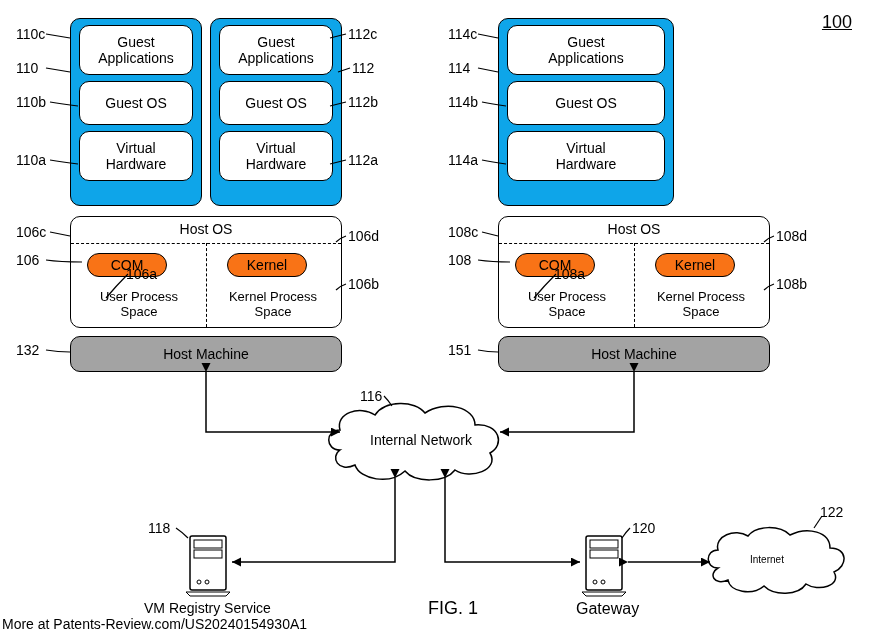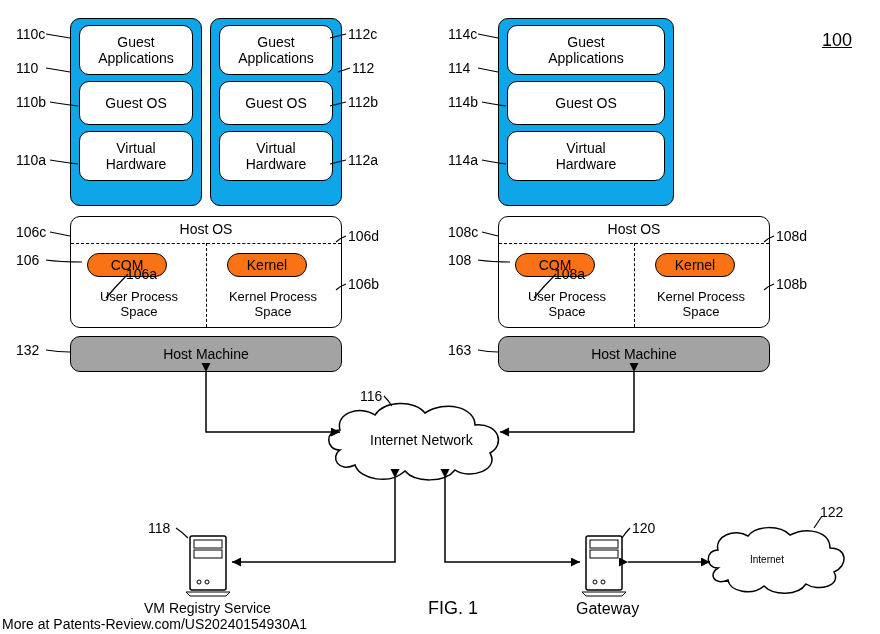--- a/index.html
+++ b/index.html
@@ -14,21 +14,21 @@
   .label{position:absolute;font-size:14px}
   .fig{position:absolute;font-size:18px}
   .u{text-decoration:underline;font-size:18px}
   .small{font-size:13px}
   svg{position:absolute;overflow:visible}
   .footer{position:absolute;left:2px;bottom:2px;font-size:14px}
 </style>
 </head>
 <body>
 
-<div class="abs u" style="right:28px;top:30px">100</div>
+<div class="abs u" style="right:28px;top:12px">100</div>
 
 <div class="abs stack" style="left:70px;top:18px;width:132px;height:188px">
   <div class="inner" style="height:50px;white-space:pre-line">Guest
 Applications</div>
   <div class="inner" style="height:44px">Guest OS</div>
   <div class="inner" style="height:50px;white-space:pre-line">Virtual
 Hardware</div>
 </div>
 
 <div class="abs stack" style="left:210px;top:18px;width:132px;height:188px">
@@ -90,29 +90,29 @@
 </div>
 
 <div class="abs box" style="left:498px;top:336px;width:272px;height:36px">Host Machine</div>
 
 <div class="label" style="left:448px;top:26px">114c</div>
 <div class="label" style="left:448px;top:60px">114</div>
 <div class="label" style="left:448px;top:94px">114b</div>
 <div class="label" style="left:448px;top:152px">114a</div>
 <div class="label" style="left:448px;top:224px">108c</div>
 <div class="label" style="left:448px;top:252px">108</div>
-<div class="label" style="left:448px;top:342px">163</div>
+<div class="label" style="left:448px;top:342px">151</div>
 <div class="label" style="left:776px;top:228px">108d</div>
 <div class="label" style="left:554px;top:266px">108a</div>
 <div class="label" style="left:776px;top:276px">108b</div>
 
 <svg class="abs" style="left:320px;top:395px;width:200px;height:90px">
   <path d="M20,55 C5,55 5,35 20,35 C15,18 40,10 55,20 C65,5 95,5 105,18 C125,5 155,12 155,30 C180,28 185,50 170,58 C180,75 150,85 135,75 C125,88 95,88 85,76 C70,90 40,85 35,70 C18,78 10,62 20,55 Z" fill="#fff" stroke="#000" stroke-width="1.5"></path>
 </svg>
-<div class="abs" style="left:370px;top:432px;font-size:14px">Internet Network</div>
+<div class="abs" style="left:370px;top:432px;font-size:14px">Internal Network</div>
 <div class="label" style="left:360px;top:388px">116</div>
 
 <svg class="abs" style="left:700px;top:520px;width:150px;height:78px">
   <path d="M18,48 C5,48 5,30 18,30 C14,16 35,8 48,16 C56,5 80,5 90,15 C108,6 130,12 130,28 C148,28 148,46 134,52 C142,66 118,72 106,64 C98,76 74,76 64,66 C52,76 30,72 28,60 C14,66 8,54 18,48 Z" fill="#fff" stroke="#000" stroke-width="1.5"></path>
 </svg>
 <div class="abs" style="left:750px;top:554px;font-size:10px">Internet</div>
 <div class="label" style="left:820px;top:504px">122</div>
 
 <svg class="abs" style="left:186px;top:534px;width:44px;height:62px">
   <rect x="4" y="2" width="36" height="54" rx="2" fill="#fff" stroke="#000" stroke-width="1.5"></rect>

